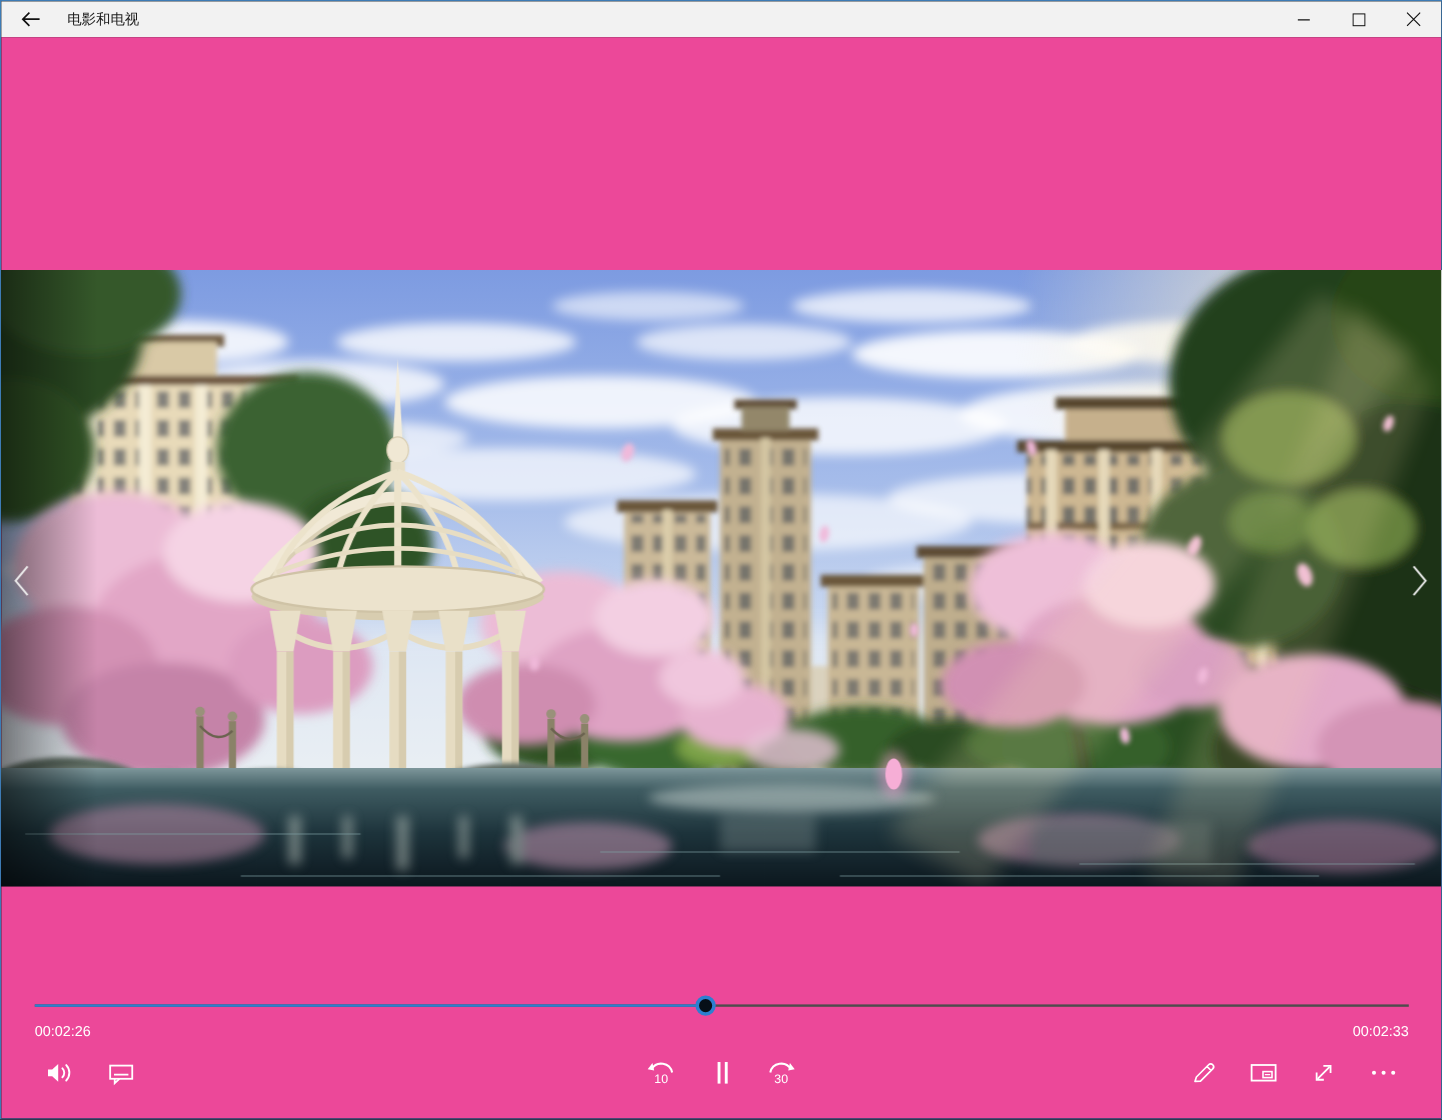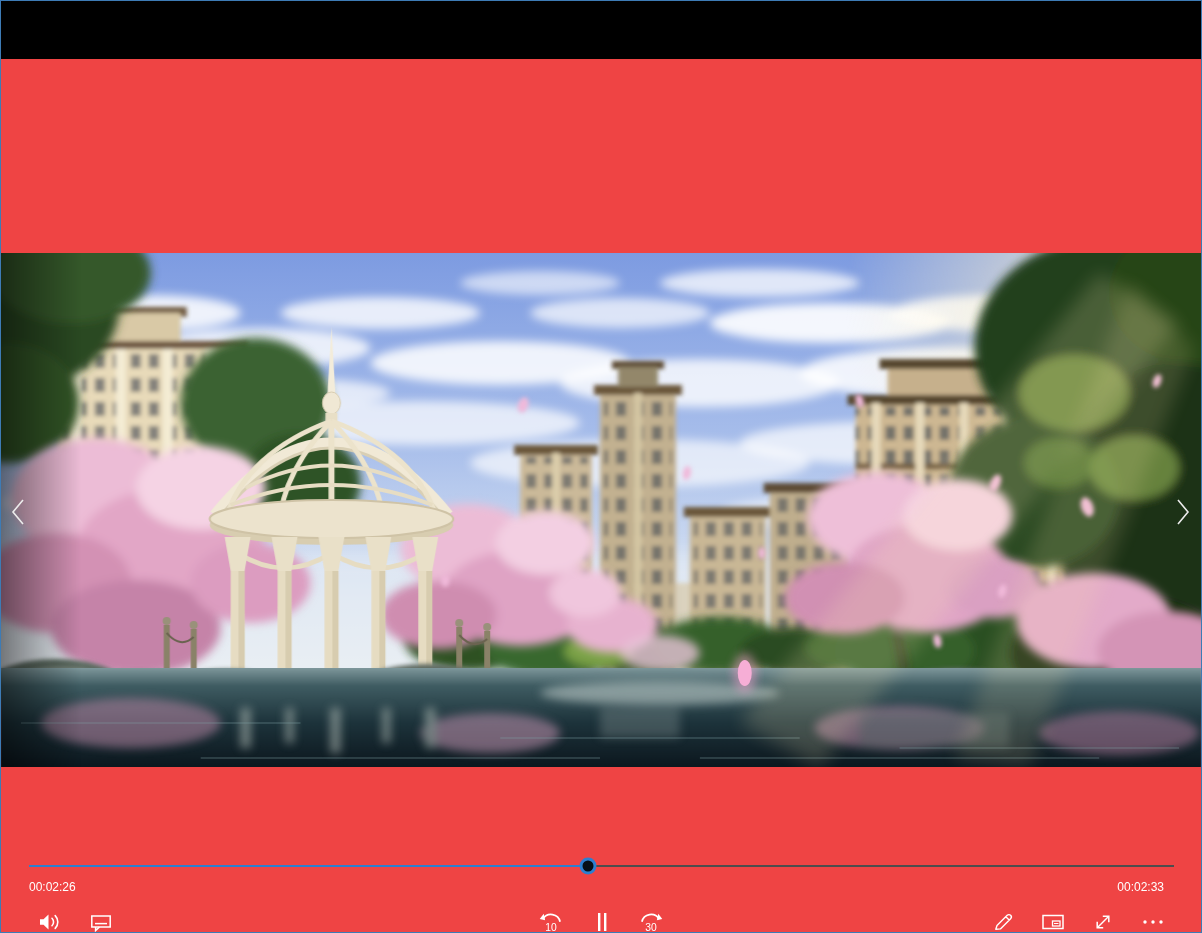--- a/index.html
+++ b/index.html
@@ -11,46 +11,71 @@
   
   .titlebar{
     position:absolute;top:0;left:0;right:0;height:30px;
     background:var(--titlebar-bg,#f2f2f2);display:flex;align-items:center;
   }
   .backbtn{width:48px;height:30px;border:none;background:transparent;display:flex;align-items:center;justify-content:center;padding:0;cursor:pointer;}
   .apptitle{font-size:12px;color:#1a1a1a;margin-left:7px;line-height:30px;white-space:nowrap;}
   .winbtns{margin-left:auto;display:flex;height:30px;}
   .winbtn{width:46px;height:30px;border:none;background:transparent;display:flex;align-items:center;justify-content:center;padding:0;cursor:pointer;}
   
-  .player{position:absolute;top:30px;left:0;right:0;bottom:0;background:#ef4444;margin-top:28px;}
+  .player{position:absolute;top:30px;left:0;right:0;bottom:0;background:#ec4899;}
   .video-frame{position:absolute;top:194px;left:0;width:100%;height:514px;overflow:hidden;}
   .video-frame svg{display:block;width:100%;height:100%;}
   .navbtn{position:absolute;top:437px;width:26px;height:32px;background:transparent;border:none;padding:0;display:flex;align-items:center;justify-content:center;cursor:pointer;}
   .navbtn.prev{left:4px;}
   .navbtn.next{right:5px;}
   
   .seek{position:absolute;left:28px;right:27px;top:800px;height:14px;cursor:pointer;}
   .seek .track{position:absolute;left:0;right:0;top:6px;height:2px;background:var(--track,#4d4d4d);}
   .seek .fill{height:100%;background:var(--accent,#2d7fd0);width:0;}
   .seek .thumb{position:absolute;top:7px;left:0;width:11px;height:11px;border:3px solid var(--accent,#2d7fd0);border-radius:50%;background:#060f18;transform:translate(-50%,-50%);}
   .time{position:absolute;top:821px;font-size:12px;color:#fff;}
   .time.left{left:28px;}
-  .time.right{right:37px;text-align:left;}
+  .time.right{right:27px;text-align:left;}
   
   .pbtn{position:absolute;top:843px;width:40px;height:40px;border:none;background:transparent;padding:0;display:flex;align-items:center;justify-content:center;cursor:pointer;}
   .pbtn svg{display:block;}
   .pos-volume{left:29px;} .pos-cc{left:80px;}
   .pos-back10{left:530px;align-items:center;} .pos-pause{left:581px;} .pos-fwd30{left:630px;}
   .pos-edit{left:982px;} .pos-mini{left:1032px;} .pos-full{left:1082px;} .pos-more{left:1132px;}
 </style>
 </head>
 <body>
 
 <div class="window">
 
+  <div class="titlebar">
+    <button class="backbtn">
+      <svg width="17" height="16" viewBox="0 0 17 16">
+        <path d="M16,8 H2 M7.5,2.5 L2,8 L7.5,13.5" stroke="#111" stroke-width="1.4" fill="none"></path>
+      </svg>
+    </button>
+    <div class="apptitle">电影和电视</div>
+    <div class="winbtns">
+      <button class="winbtn">
+        <svg width="11" height="11" viewBox="0 0 11 11">
+          <path d="M0.5,5.5 H10.5" stroke="#111" stroke-width="1"></path>
+        </svg>
+      </button>
+      <button class="winbtn">
+        <svg width="11" height="11" viewBox="0 0 11 11">
+          <rect x="0.5" y="0.5" width="10" height="10" fill="none" stroke="#111" stroke-width="1"></rect>
+        </svg>
+      </button>
+      <button class="winbtn">
+        <svg width="12" height="12" viewBox="0 0 12 12">
+          <path d="M0.5,0.5 L11.5,11.5 M11.5,0.5 L0.5,11.5" stroke="#111" stroke-width="1"></path>
+        </svg>
+      </button>
+    </div>
+  </div>
 
   <div class="player">
 
     <div class="video-frame">
       <svg viewBox="0 0 1202 514" preserveAspectRatio="none">
         <defs>
           <linearGradient id="sky" x1="0" y1="0" x2="0" y2="1">
             <stop offset="0" stop-color="#7d9be1"></stop>
               <stop offset="0.45" stop-color="#a9bfeb"></stop>
             <stop offset="0.8" stop-color="#dce6f3"></stop>

